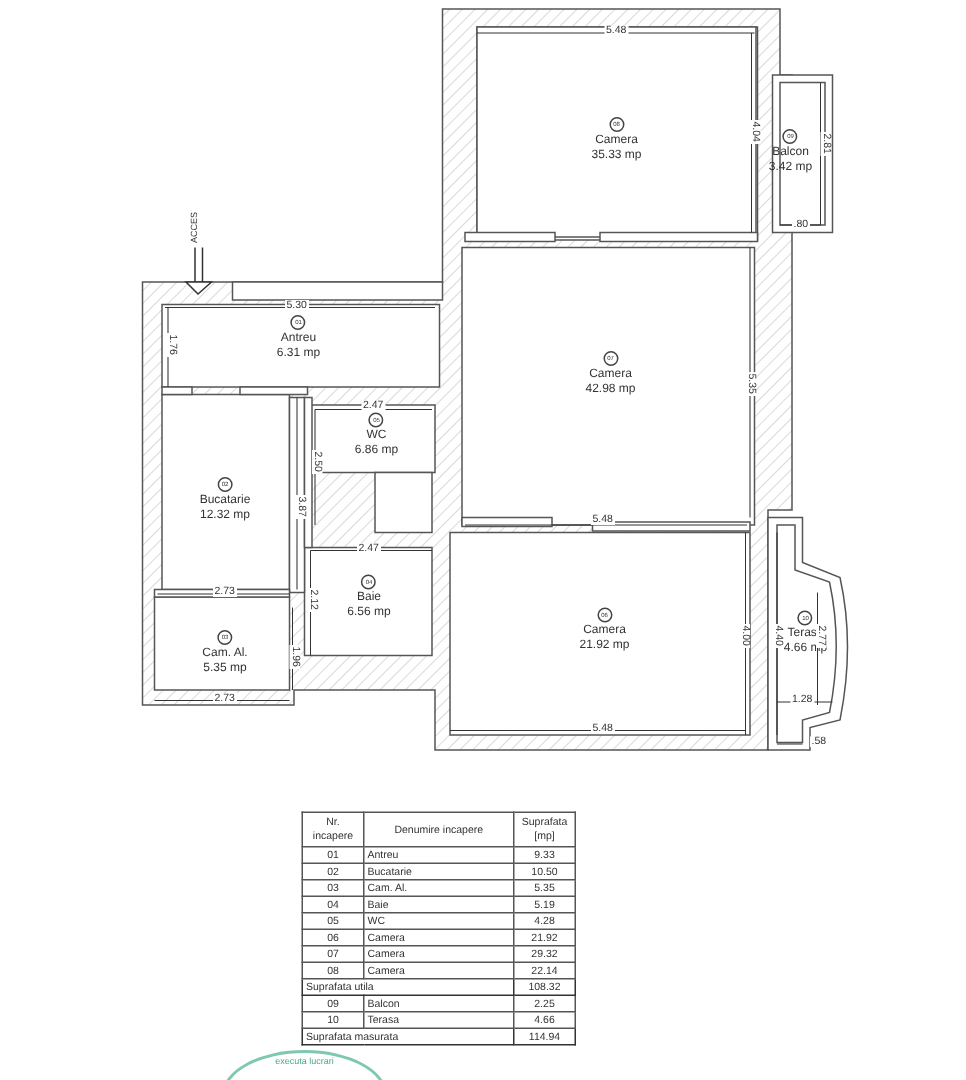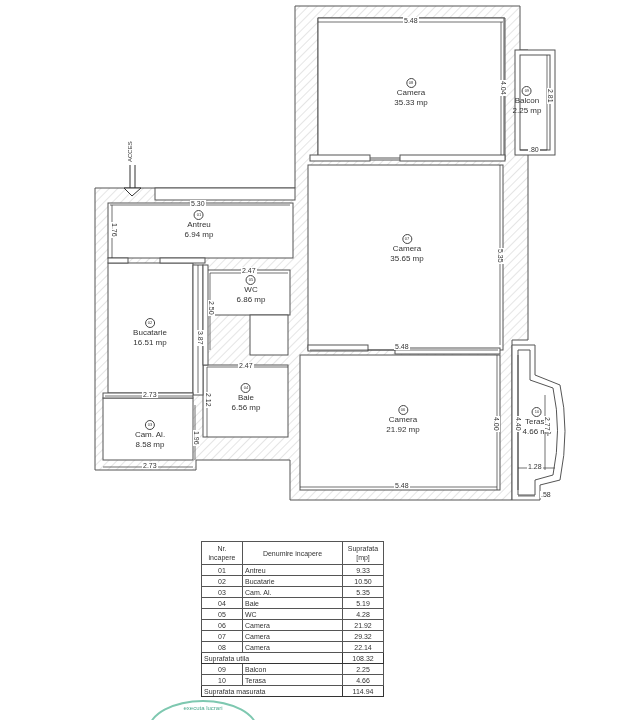--- a/index.html
+++ b/index.html
@@ -102,51 +102,51 @@
 <div class="acces">ACCES</div>
 
 <div class="lbl" style="left:411px;top:78px;">
   <span class="num">08</span>
   <span>Camera</span><br>
   <span>35.33 mp</span>
 </div>
 <div class="lbl" style="left:527px;top:86px;">
   <span class="num">09</span>
   <span>Balcon</span><br>
-  <span>2.25 mp</span>
+  <span>3.42 mp</span>
 </div>
 <div class="lbl" style="left:199px;top:210px;">
   <span class="num">01</span>
   <span>Antreu</span><br>
-  <span>6.94 mp</span>
+  <span>6.31 mp</span>
 </div>
 <div class="lbl" style="left:251px;top:275px;">
   <span class="num">05</span>
   <span>WC</span><br>
   <span>6.86 mp</span>
 </div>
 <div class="lbl" style="left:407px;top:234px;">
   <span class="num">07</span>
   <span>Camera</span><br>
-  <span>35.65 mp</span>
+  <span>42.98 mp</span>
 </div>
 <div class="lbl" style="left:150px;top:318px;">
   <span class="num">02</span>
   <span>Bucatarie</span><br>
-  <span>16.51 mp</span>
+  <span>12.32 mp</span>
 </div>
 <div class="lbl" style="left:246px;top:383px;">
   <span class="num">04</span>
   <span>Baie</span><br>
   <span>6.56 mp</span>
 </div>
 <div class="lbl" style="left:150px;top:420px;">
   <span class="num">03</span>
   <span>Cam. Al.</span><br>
-  <span>8.58 mp</span>
+  <span>5.35 mp</span>
 </div>
 <div class="lbl" style="left:403px;top:405px;">
   <span class="num">06</span>
   <span>Camera</span><br>
   <span>21.92 mp</span>
 </div>
 <div class="lbl" style="left:537px;top:407px;">
   <span class="num">10</span>
   <span>Terasa</span><br>
   <span>4.66 mp</span>

